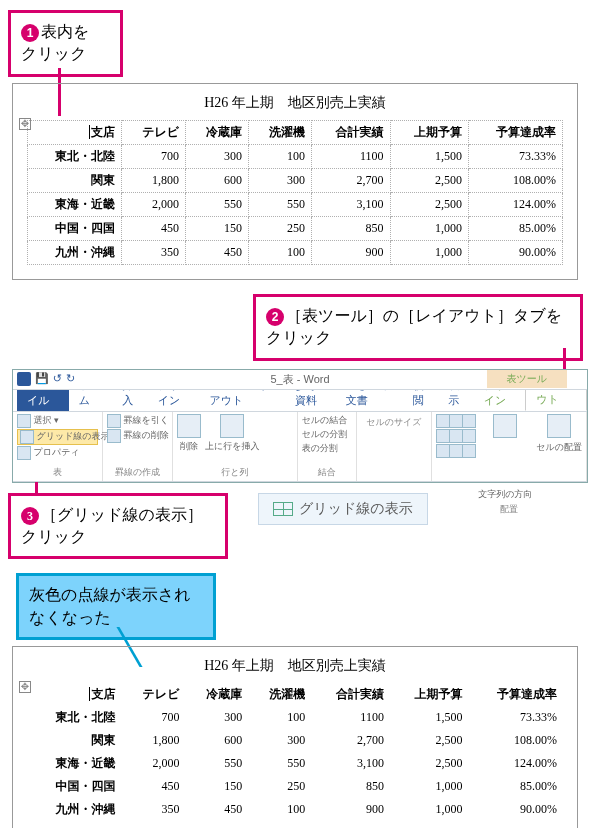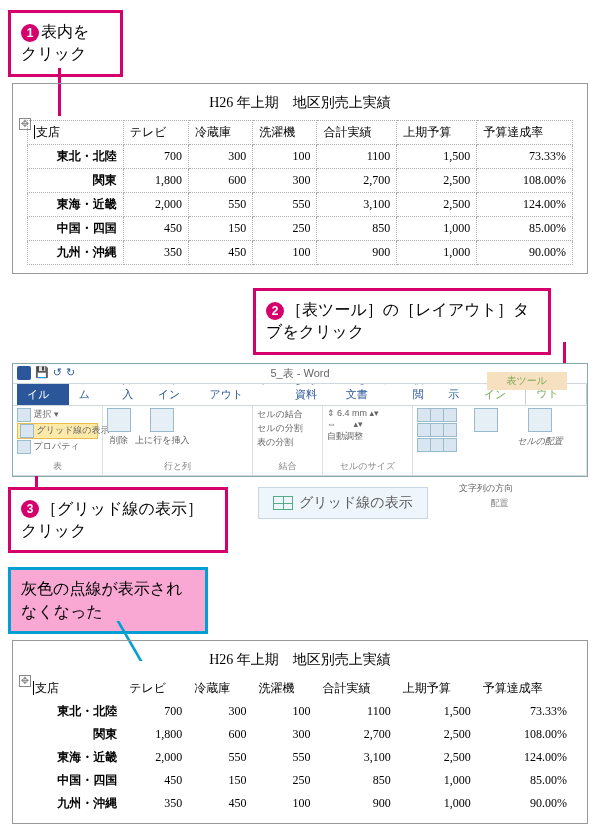--- a/index.html
+++ b/index.html
@@ -14,41 +14,41 @@
   }
   .callout {
     border: 3px solid;
     padding: 8px 10px;
     font-size: 16px;
     line-height: 1.4;
     position: relative;
     background: #fff;
   }
   .callout-magenta { border-color: #d6006c; }
-  .callout-blue { border-color: #00a0d2; background: #f9a8d4; }
+  .callout-blue { border-color: #00a0d2; background: #7dd3fc; margin-left: 8px; }
   .callout-num {
     display: inline-block;
     width: 18px; height: 18px;
     border-radius: 50%;
     color: #fff;
     text-align: center;
     line-height: 18px;
     font-size: 12px;
     font-weight: bold;
     margin-right: 2px;
     vertical-align: middle;
   }
   .num-magenta { background: #d6006c; }
   .pointer-line-v { position:absolute; background:#d6006c; width:3px; }
 
   
   .doc-panel {
     border: 1px solid #999;
-    margin: 6px 4px 14px 4px;
-    padding: 10px 14px 8px 14px;
+    margin: 6px 14px 14px 4px;
+    padding: 10px 14px 14px 14px;
     position: relative;
   }
   .doc-title {
     text-align: center;
     font-family: "MS Mincho", serif;
     font-size: 14px;
     margin-bottom: 8px;
   }
   .move-handle {
     position:absolute; left:6px; top:34px;
@@ -62,41 +62,41 @@
     font-size: 12px;
   }
   table.sales.gridlines td, table.sales.gridlines th {
     border: 1px dotted #b0b0b0;
   }
   table.sales th, table.sales td {
     padding: 3px 6px;
     text-align: right;
     white-space: nowrap;
   }
-  table.sales th { font-weight: normal; text-align: left; }
+  table.sales th { font-weight: bold; text-align: right; }
   table.sales td.rowhead { font-weight: bold; font-family: Liberation Mono, monospace; }
   .cursor-mark { border-left: 1px solid #000; padding-left:1px;}
 
   
   .word-window {
     border:1px solid #8aa;
     margin: 8px 4px 10px 4px;
     font-size: 10px;
     background:#fff;
   }
   .titlebar {
     display:flex; align-items:center; justify-content:center;
     background:#fff; border-bottom:1px solid #d0d7de;
     height:20px; position:relative; font-size:11px;
   }
   .titlebar .doc-name { color:#666; }
   .titlebar .qat { position:absolute; left:4px; display:flex; gap:4px; }
   .qat-icon { width:14px;height:14px; background:#2b579a; border-radius:2px; }
   .tool-context {
-    position:absolute; right:20px; top:8px; padding:0 20px;
+    position:absolute; right:20px; top:0; padding:0 20px;
     background:#f6e0c0; font-size:10px; color:#7a5; height:18px; line-height:18px;
   }
   .tabs {
     display:flex; align-items:flex-end;
     border-bottom:1px solid #d0d7de; height:22px;
     padding-left:4px; font-size:11px; gap:0;
   }
   .tab {
     padding: 3px 10px; color:#2b579a; cursor:default;
   }
@@ -137,21 +137,21 @@
   .grid-icon {
     width:20px; height:14px; position:relative;
   }
   .grid-icon::before, .grid-icon::after {
     content:""; position:absolute; background:#5a8;
   }
   .grid-icon { border:1px solid #5a8; }
   .grid-icon::before { left:50%; top:0; width:1px; height:100%; }
   .grid-icon::after { top:50%; left:0; height:1px; width:100%; }
 
-  .row-flex { display:flex; align-items:flex-start; gap:10px; }
+  .row-flex { display:flex; align-items:flex-start; gap:10px;font-family:Liberation Serif, serif; }
 
   
   .rel { position:relative; }
 </style>
 </head>
 <body>
 
 <div class="rel">
   <div class="callout callout-magenta" style="width:115px;">
     <span class="callout-num num-magenta">1</span><span>表内を</span><br>
@@ -217,21 +217,21 @@
           <td>100</td>
           <td>900</td>
           <td>1,000</td>
           <td>90.00%</td>
         </tr>
   </tbody>
     </table>
 </div>
 
 <div class="rel">
-  <div class="callout callout-magenta" style="width:298px; margin-left:245px;">
+  <div class="callout callout-magenta" style="width:330px; margin-left:245px;">
     <span class="callout-num num-magenta">2</span><span>［表ツール］の［レイアウト］タブをクリック</span>
   </div>
   <div class="pointer-line-v" style="left:555px; top:54px; height:36px;"></div>
 </div>
 
 <div class="word-window rel">
   <div class="titlebar">
     <div class="qat">
       <span class="qat-icon"></span>
       <span style="color:#2b579a;">💾</span>
@@ -256,20 +256,27 @@
   </div>
   <div class="ribbon">
     <div class="group" style="width:90px;">
       <div class="btn-stack">
         <span><span class="mini-icon"></span> <span>選択</span> ▾</span>
         <span class="highlight-grid"><span class="mini-icon"></span> <span>グリッド線の表示</span></span>
         <span><span class="mini-icon"></span> <span>プロパティ</span></span>
       </div>
       <div class="group-label">表</div>
     </div>
+    <div class="group" style="width:70px;">
+      <div class="btn-stack">
+        <span><span class="mini-icon"></span> <span>罫線を引く</span></span>
+        <span><span class="mini-icon"></span> <span>罫線の削除</span></span>
+      </div>
+      <div class="group-label">罫線の作成</div>
+    </div>
     <div class="group" style="width:150px;">
       <div class="group-body">
         <div style="text-align:center;">
           <span class="big-icon"></span>
           <span>削除</span>
         </div>
         <div style="text-align:right;">
           <span class="big-icon"></span>
           <span>上に行を挿入</span>
         </div>
@@ -278,45 +285,40 @@
     </div>
     <div class="group" style="width:70px;">
       <div class="btn-stack">
         <span>セルの結合</span>
         <span>セルの分割</span>
         <span>表の分割</span>
       </div>
       <div class="group-label">結合</div>
     </div>
     <div class="group" style="width:90px;">
-      <div class="btn-stack">
-        <span>⇕ <span>6.4 mm</span> ▴▾</span>
-        <span>⇔ &nbsp;&nbsp;&nbsp;&nbsp;&nbsp; ▴▾</span>
-        <span>自動調整</span>
-      </div>
       <div class="group-label">セルのサイズ</div>
     </div>
     <div class="group" style="flex:1;">
       <div class="group-body">
         <div style="display:grid;grid-template-columns:repeat(3,12px);gap:1px;">
           <span class="mini-icon"></span>
             <span class="mini-icon"></span>
             <span class="mini-icon"></span>
           <span class="mini-icon"></span>
             <span class="mini-icon"></span>
             <span class="mini-icon"></span>
           <span class="mini-icon"></span>
             <span class="mini-icon"></span>
             <span class="mini-icon"></span>
         </div>
         <div class="btn-stack" style="text-align:center;gap:48px;">
           <span class="big-icon"></span>
           <span>文字列の方向</span>
         </div>
-        <div class="btn-stack" style="text-align:left;font-style:italic;">
+        <div class="btn-stack" style="text-align:left;">
           <span class="big-icon"></span>
           <span>セルの配置</span>
         </div>
       </div>
       <div class="group-label">配置</div>
     </div>
   </div>
 
   <div class="pointer-line-v" style="left:22px; top:112px; height:22px;"></div>
 </div>

